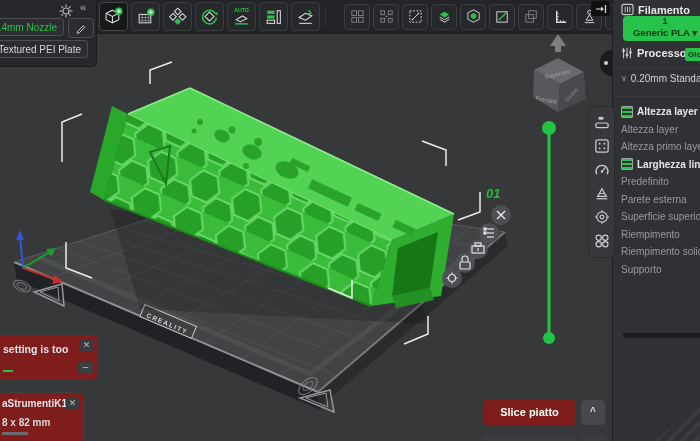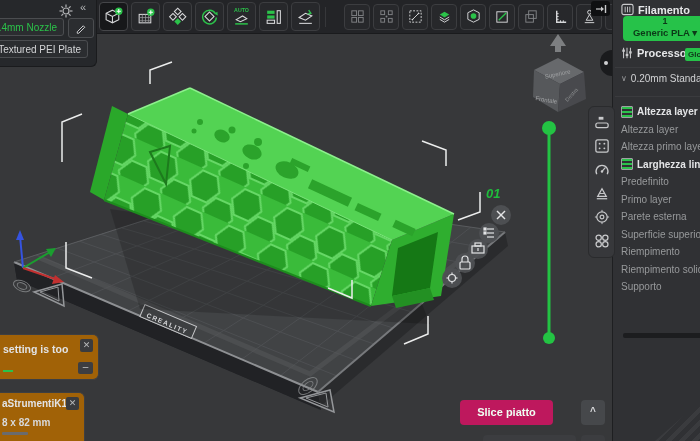--- a/index.html
+++ b/index.html
@@ -23,36 +23,36 @@
   #lp-gear{position:absolute;left:59px;top:4px;width:14px;height:14px;}
   #lp-collapse{position:absolute;left:80px;top:1px;color:#b4b5b7;font-size:11px;cursor:default;}
   .lp-field{position:absolute;height:18px;background:#2b2d30;border:1px solid #4b4d50;
             border-radius:3px;font-size:10px;line-height:18px;white-space:nowrap;
             overflow:hidden;text-align:right;padding-right:6px;box-sizing:border-box;}
   #lp-nozzle{left:-70px;top:18px;width:134px;color:#2bc24a;}
   #lp-plate{left:-70px;top:40px;width:158px;color:#d4d5d7;}
   #lp-pencil{position:absolute;left:68px;top:18px;width:24px;height:18px;background:#2b2d30;
              border:1px solid #4b4d50;border-radius:3px;display:flex;align-items:center;justify-content:center;}
   
-  .notify{position:absolute;left:0;background:#a16207;border:1px solid #3e3f42;border-left:none;
+  .notify{position:absolute;left:0;background:#7f1d1d;border:1px solid #3e3f42;border-left:none;
           border-radius:0 6px 6px 0;z-index:7;color:#e2e3e5;}
   #notify-warning{top:334px;width:98px;height:44px;}
   #notify-warning .txt{position:absolute;left:3px;top:8px;font-size:10.5px;font-weight:bold;}
   .notify .close{position:absolute;right:5px;top:4px;width:13px;height:13px;background:#3a3b3e;
                  border-radius:2px;color:#b9babc;font-size:9px;line-height:13px;text-align:center;}
   #notify-warning .link{position:absolute;left:3px;bottom:7px;width:10px;height:9px;
                         border-bottom:2px solid #2bc24a;}
   #notify-warning .mini{position:absolute;right:5px;bottom:5px;width:15px;height:12px;background:#3d3e41;
                         border-radius:2px;color:#c6c7c9;font-size:10px;line-height:10px;text-align:center;}
   #notify-object{top:392px;width:84px;height:56px;}
   #notify-object .title{position:absolute;left:2px;top:5px;font-size:10px;font-weight:bold;white-space:nowrap;}
   #notify-object .size{position:absolute;left:2px;top:24px;font-size:10px;font-weight:bold;color:#d8d9db;}
   #notify-object .meta{position:absolute;left:2px;top:39px;width:26px;height:3px;background:#6a6b6e;border-radius:1px;}
   
-  #slice-btn{position:absolute;left:460px;top:400px;width:93px;height:25px;background:#be185d;
+  #slice-btn{position:absolute;left:483px;top:400px;width:93px;height:25px;background:#7f1d1d;
              border-radius:4px;color:#f0fff3;font-size:11px;font-weight:bold;text-align:center;
              line-height:25px;z-index:6;}
   #slice-more{position:absolute;left:581px;top:400px;width:24px;height:25px;background:#46484b;
               border-radius:4px;color:#d8d9db;font-size:10px;font-weight:bold;text-align:center;
               line-height:23px;z-index:6;}
   #print-btn-cut{position:absolute;left:483px;top:435px;width:93px;height:10px;background:#3c3d40;border-radius:4px;z-index:6;}
   #print-more-cut{position:absolute;left:581px;top:435px;width:24px;height:10px;background:#3c3d40;border-radius:4px;z-index:6;}
   
   #right-panel{position:absolute;left:612px;top:0;width:88px;height:441px;background:#303134;
                border-left:1px solid #1e1f21;z-index:8;}
@@ -500,23 +500,20 @@
         <span>Altezza primo layer</span>
       </div>
       <div class="set-row hdr">
         <span class="sec-icon"></span>
         <span>Larghezza linea</span>
       </div>
       <div class="set-row">
         <span>Predefinito</span>
       </div>
       <div class="set-row">
-        <span>Primo layer</span>
-      </div>
-      <div class="set-row">
         <span>Parete esterna</span>
       </div>
       <div class="set-row">
         <span>Superficie superiore</span>
       </div>
       <div class="set-row">
         <span>Riempimento</span>
       </div>
       <div class="set-row">
         <span>Riempimento solido</span>

